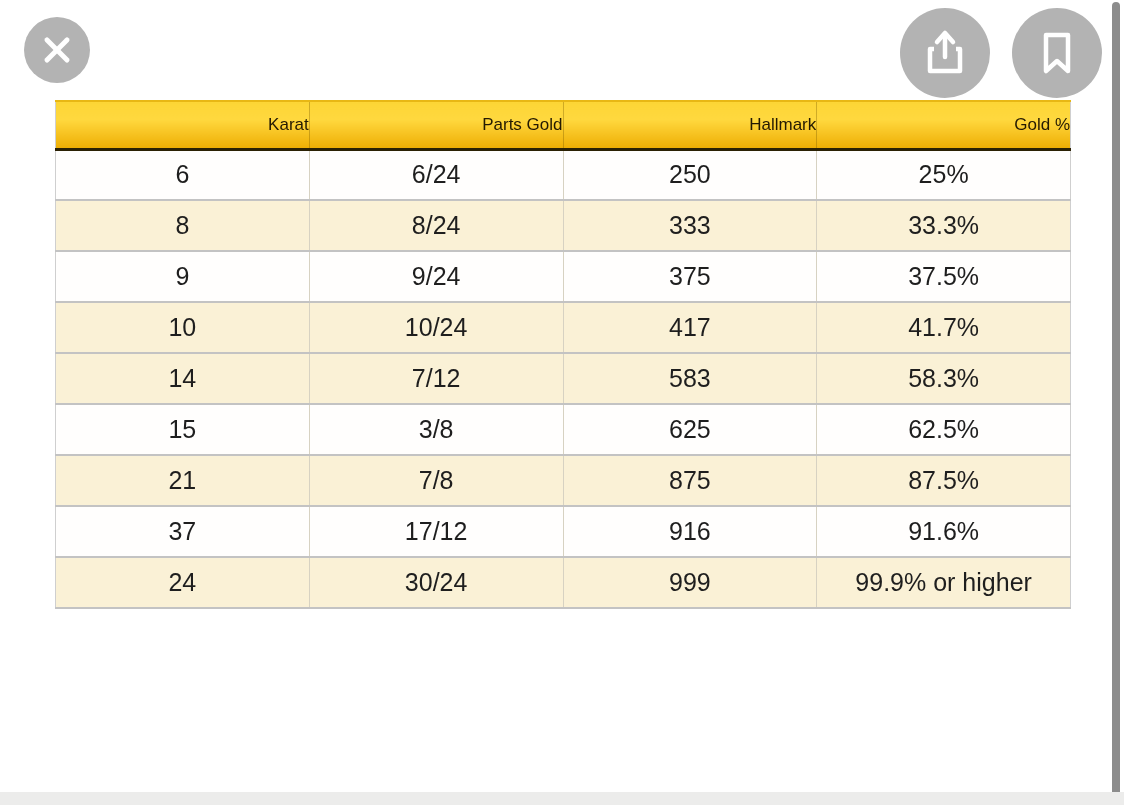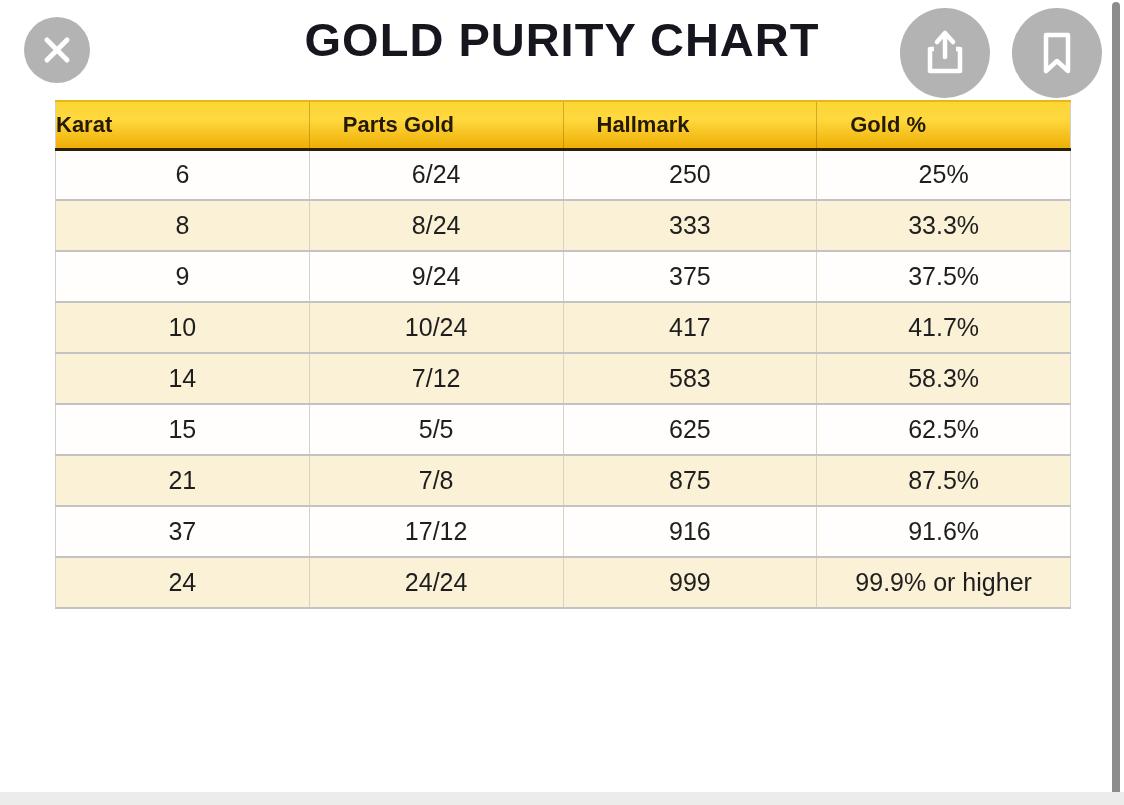--- a/index.html
+++ b/index.html
@@ -24,21 +24,21 @@
   .close-btn{left:24px;top:17px;width:66px;height:66px;}
   .share-btn{left:900px;top:8px;width:90px;height:90px;}
   .bookmark-btn{left:1012px;top:8px;width:90px;height:90px;}
 
   .scrollbar{position:absolute;right:4px;top:2px;width:8px;height:801px;
     background:var(--scrollbar);border-radius:4px;}
 
   .table-wrap{position:absolute;left:55px;top:100px;width:1016px;}
   table{width:100%;border-collapse:collapse;table-layout:fixed;}
   thead th{
-    height:48px;font-size:22px;font-weight:bold;color:#241a02;text-align:left;
+    height:48px;font-size:17px;font-weight:normal;color:#241a02;text-align:right;
     background:linear-gradient(180deg,var(--header-top) 0%,var(--header-mid) 38%,var(--header-bottom) 100%);
     border-top:2px solid var(--header-top-edge);
     border-bottom:3px solid var(--header-border);
   }
   thead th + th{border-left:1px solid rgba(120,90,0,0.35);padding-left:33px;}
   tbody td{
     height:51px;font-size:25px;color:var(--cell-color);text-align:center;
     background:var(--row-white);border-top:2px solid var(--grid-h);
   }
   tbody tr:first-child td{border-top:none;}
@@ -50,21 +50,20 @@
   .bottom-strip{position:absolute;left:0;bottom:0;width:100%;height:13px;
     background:var(--bottom-strip);}
 
   .icon-svg{display:block;}
 </style>
 </head>
 <body>
 
 <div class="stage">
 
-  <h1 class="page-title">GOLD PURITY CHART</h1>
 
   <button class="circle-btn close-btn">
     <span>
       <svg class="icon-svg" width="36" height="36" viewBox="0 0 36 36">
         <line x1="8" y1="8" x2="28" y2="28" stroke="#ffffff" stroke-width="5" stroke-linecap="round"></line>
         <line x1="28" y1="8" x2="8" y2="28" stroke="#ffffff" stroke-width="5" stroke-linecap="round"></line>
       </svg>
     </span>
   </button>
 
@@ -122,39 +121,39 @@
             <td>41.7%</td>
           </tr>
           <tr class="alt">
             <td>14</td>
             <td>7/12</td>
             <td>583</td>
             <td>58.3%</td>
           </tr>
           <tr>
             <td>15</td>
-            <td>5/5</td>
+            <td>3/8</td>
             <td>625</td>
             <td>62.5%</td>
           </tr>
           <tr class="alt">
             <td>21</td>
             <td>7/8</td>
             <td>875</td>
             <td>87.5%</td>
           </tr>
           <tr>
             <td>37</td>
             <td>17/12</td>
             <td>916</td>
             <td>91.6%</td>
           </tr>
           <tr class="alt">
             <td>24</td>
-            <td>24/24</td>
+            <td>30/24</td>
             <td>999</td>
             <td>99.9% or higher</td>
           </tr>
         </tbody>
     </table>
   </div>
 
   <div class="scrollbar"></div>
   <div class="bottom-strip"></div>
 </div>

